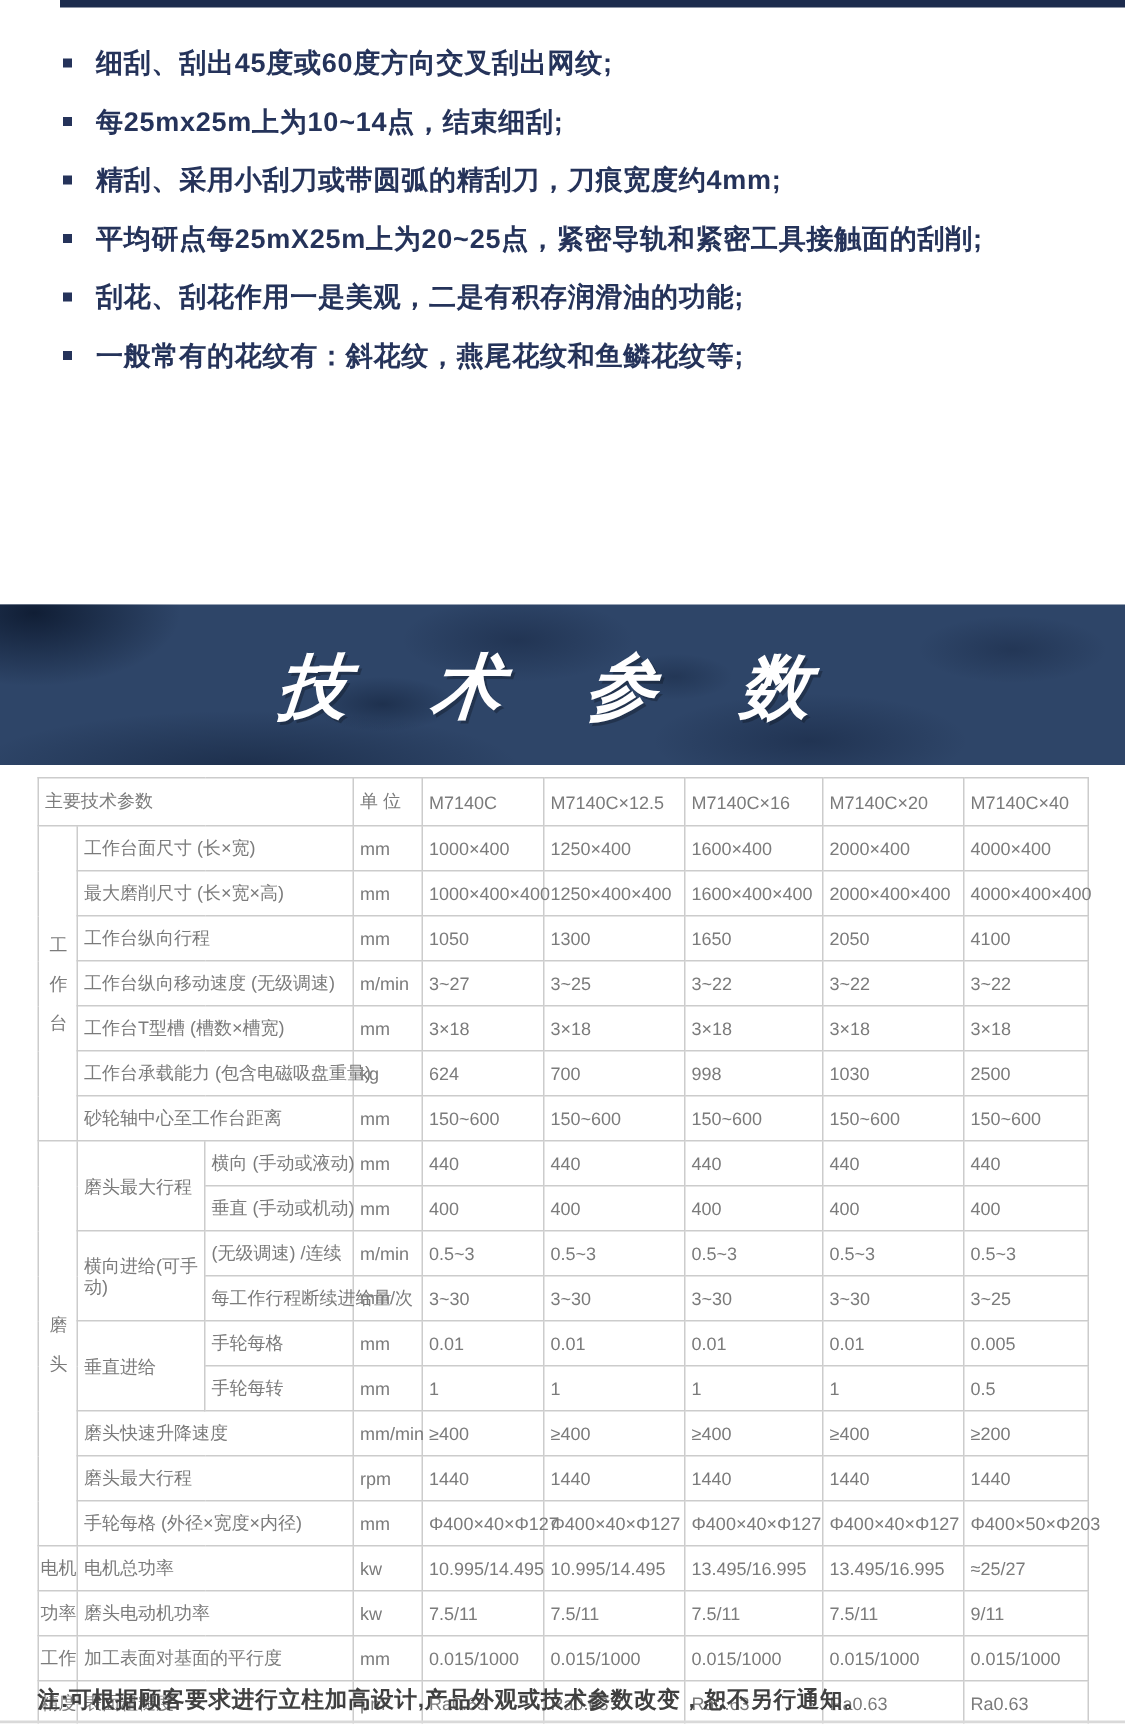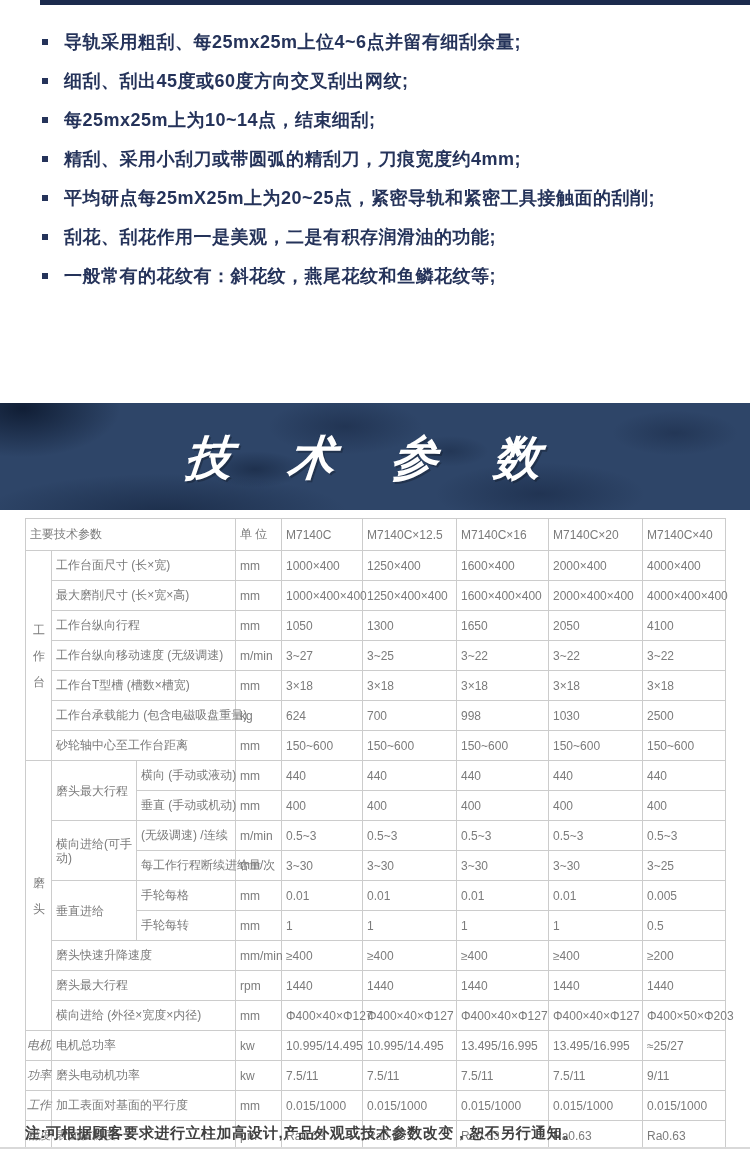--- a/index.html
+++ b/index.html
@@ -45,36 +45,35 @@
     border-collapse:collapse;table-layout:fixed;
     font-size:12px;color:#7b7b7b;
   }
   .spec th,.spec td{
     border:1px solid #cccccc;height:25px;padding:2px 4px;
     text-align:left;vertical-align:middle;font-weight:normal;
     white-space:nowrap;overflow:visible;
   }
   .spec th{height:27px;}
   .spec td.v{word-break:break-all;white-space:normal;line-height:26px;padding:0 7px;text-align:left;}
-  .spec td.gw{padding:2px 0 2px 1px;letter-spacing:0;font-style:italic;}
+  .spec td.gw{padding:2px 0 2px 1px;letter-spacing:0;}
   .spec td.g{white-space:normal;line-height:14px;margin-top:24px;}
   
   .note{
     position:absolute;top:1124px;left:25px;right:10px;
     font-size:15px;font-weight:bold;color:#404040;letter-spacing:0.5px;
   }
   .bottomline{position:absolute;left:0;right:0;bottom:0;height:2px;background:#d9d9d9;}
 </style>
 </head>
 <body>
 
 <div class="topbar"></div>
 
 <ul class="bullets">
-    <li>导轨采用粗刮、每25mx25m上位4~6点并留有细刮余量;</li>
     <li>细刮、刮出45度或60度方向交叉刮出网纹;</li>
     <li>每25mx25m上为10~14点，结束细刮;</li>
     <li>精刮、采用小刮刀或带圆弧的精刮刀，刀痕宽度约4mm;</li>
     <li>平均研点每25mX25m上为20~25点，紧密导轨和紧密工具接触面的刮削;</li>
     <li>刮花、刮花作用一是美观，二是有积存润滑油的功能;</li>
     <li>一般常有的花纹有：斜花纹，燕尾花纹和鱼鳞花纹等;</li>
   </ul>
 
 <div class="banner">
   <div class="banner-title">技 术 参 数</div>
@@ -236,21 +235,21 @@
       <tr>
         <td colspan="2">磨头最大行程</td>
         <td>rpm</td>
         <td>1440</td>
         <td>1440</td>
         <td>1440</td>
         <td>1440</td>
         <td>1440</td>
       </tr>
       <tr>
-        <td colspan="2">横向进给 (外径×宽度×内径)</td>
+        <td colspan="2">手轮每格 (外径×宽度×内径)</td>
         <td>mm</td>
         <td>Φ400×40×Φ127</td>
         <td>Φ400×40×Φ127</td>
         <td>Φ400×40×Φ127</td>
         <td>Φ400×40×Φ127</td>
         <td>Φ400×50×Φ203</td>
       </tr>
       <tr>
         <td class="gw">电机</td>
         <td colspan="2">电机总功率</td>

